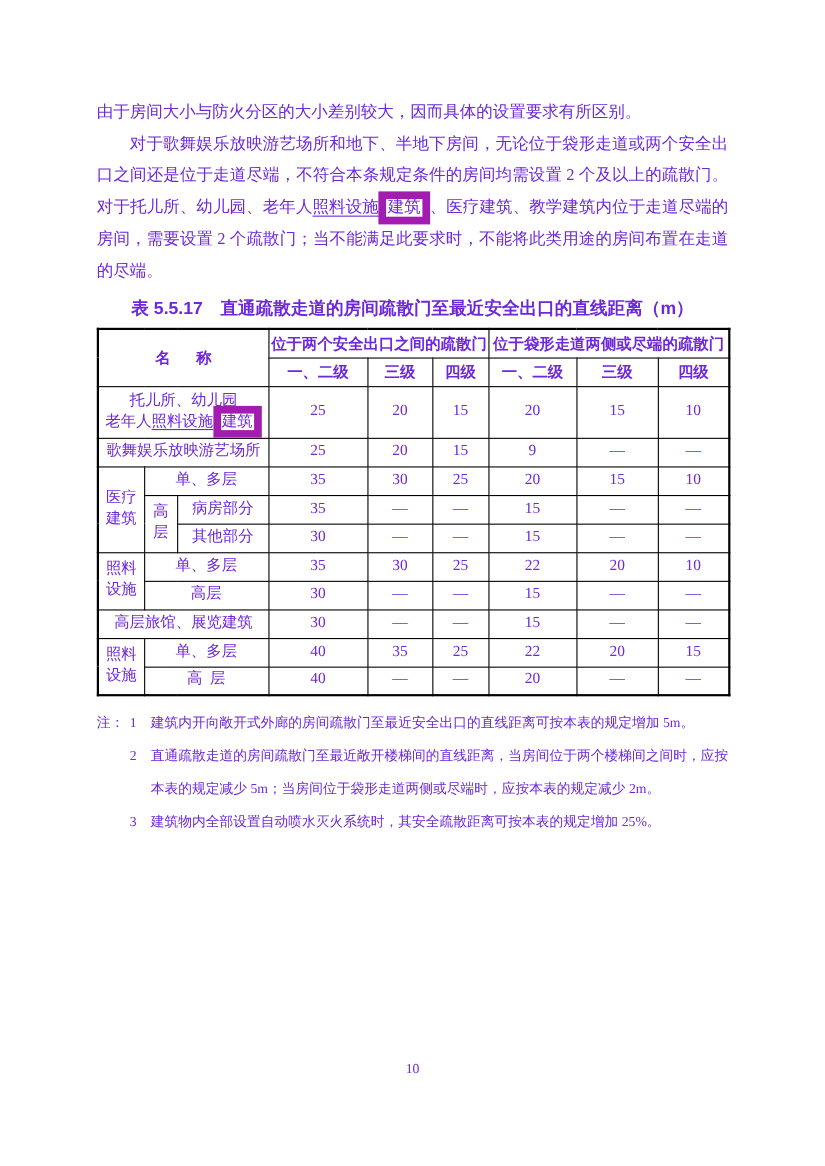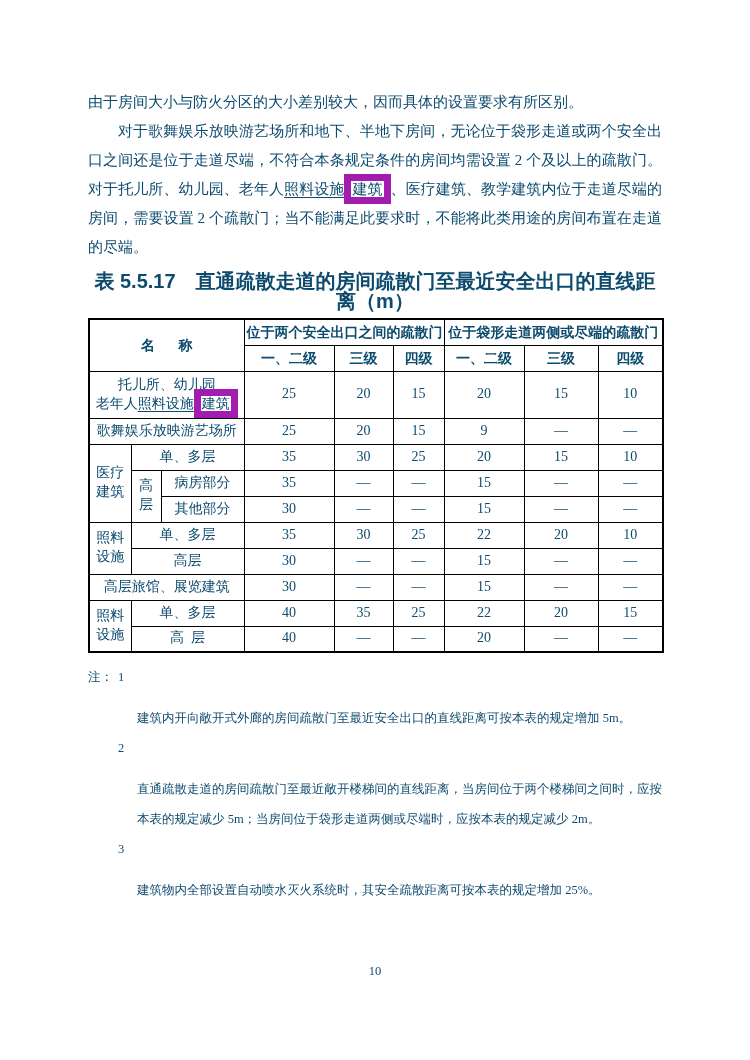--- a/index.html
+++ b/index.html
@@ -3,21 +3,21 @@
 <meta charset="utf-8">
 <style>
   * { margin: 0; padding: 0; box-sizing: border-box; }
   html, body { background: #ffffff; }
   .page {
     position: relative;
     width: 750px;
     height: 1060px;
     margin: 0 auto;
     background: #ffffff;
-    color: #0c4a6e;
+    color: #6d28d9;
     font-family: "Liberation Serif", "DejaVu Serif", serif;
     padding: 88px 88px 0 88px;
     overflow: hidden;
   }
   .body-text {
     font-size: 15px;
     line-height: 29px;
     text-align: justify;
   }
   .indent { text-indent: 2em; }
@@ -27,21 +27,21 @@
   .clause {
     font-size: 15px;
     line-height: 29px;
     text-align: justify;
     margin-top: 4px;
   }
   .clause-num { margin-right: 14px; }
   .item-num { margin-left: 30px; margin-right: 13px; }
   .table-caption {
     text-align: center;
-    font-size: 20px;
+    font-size: 16px;
     line-height: 20px;
     margin: 9px 0 7px 0;
   }
   table.dist-table {
     border-collapse: collapse;
     table-layout: fixed;
     width: 574px;
     border: 2px solid #000;
   }
   table.dist-table td {
@@ -64,21 +64,21 @@
   td.name-cell { white-space: pre; }
   .notes { margin-top: 9px; }
   .note-row {
     display: flex;
     font-size: 12.5px;
     line-height: 30px;
     align-items: flex-start;
   }
   .note-prefix { width: 30px; flex: 0 0 30px; }
   .note-num { width: 19px; flex: 0 0 19px; }
-  .note-text { flex: 1; text-align: justify; margin-top: 41px; }
+  .note-text { flex: 1; text-align: justify; }
   .page-number {
     position: absolute;
     top: 964px;
     left: 0;
     right: 0;
     text-align: center;
     font-size: 12.5px;
     font-family: "Liberation Serif", "DejaVu Serif", serif;
   }
 </style>

